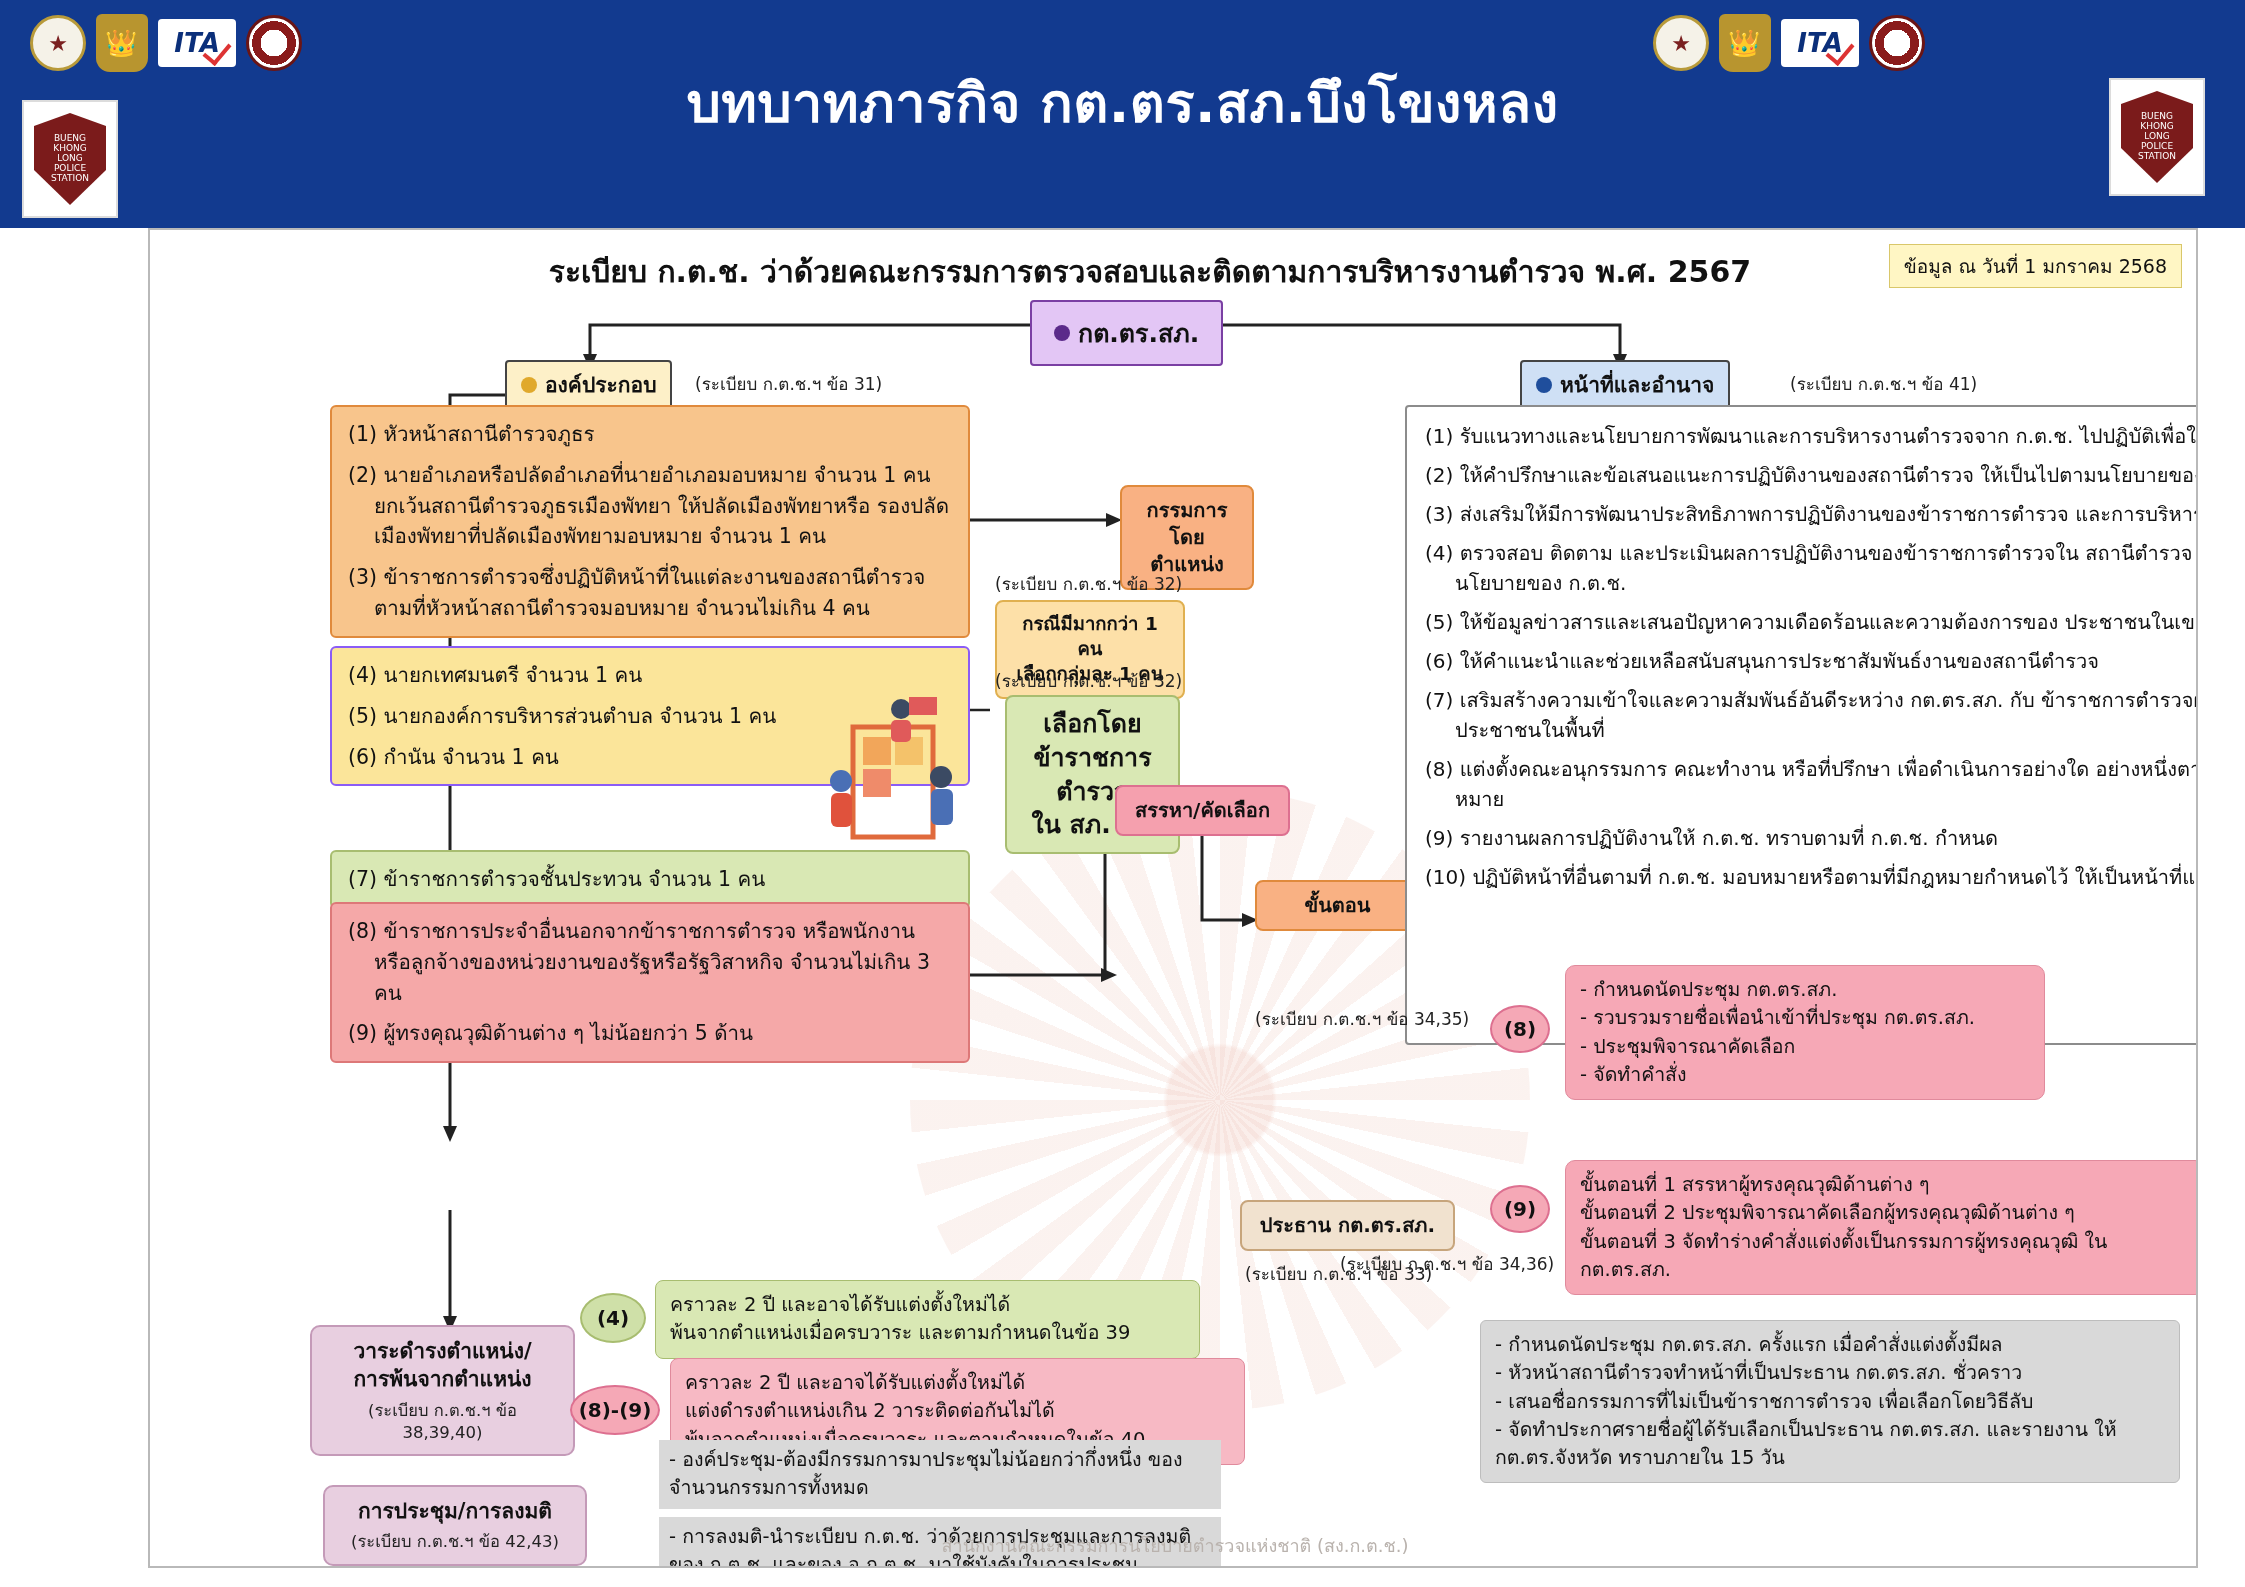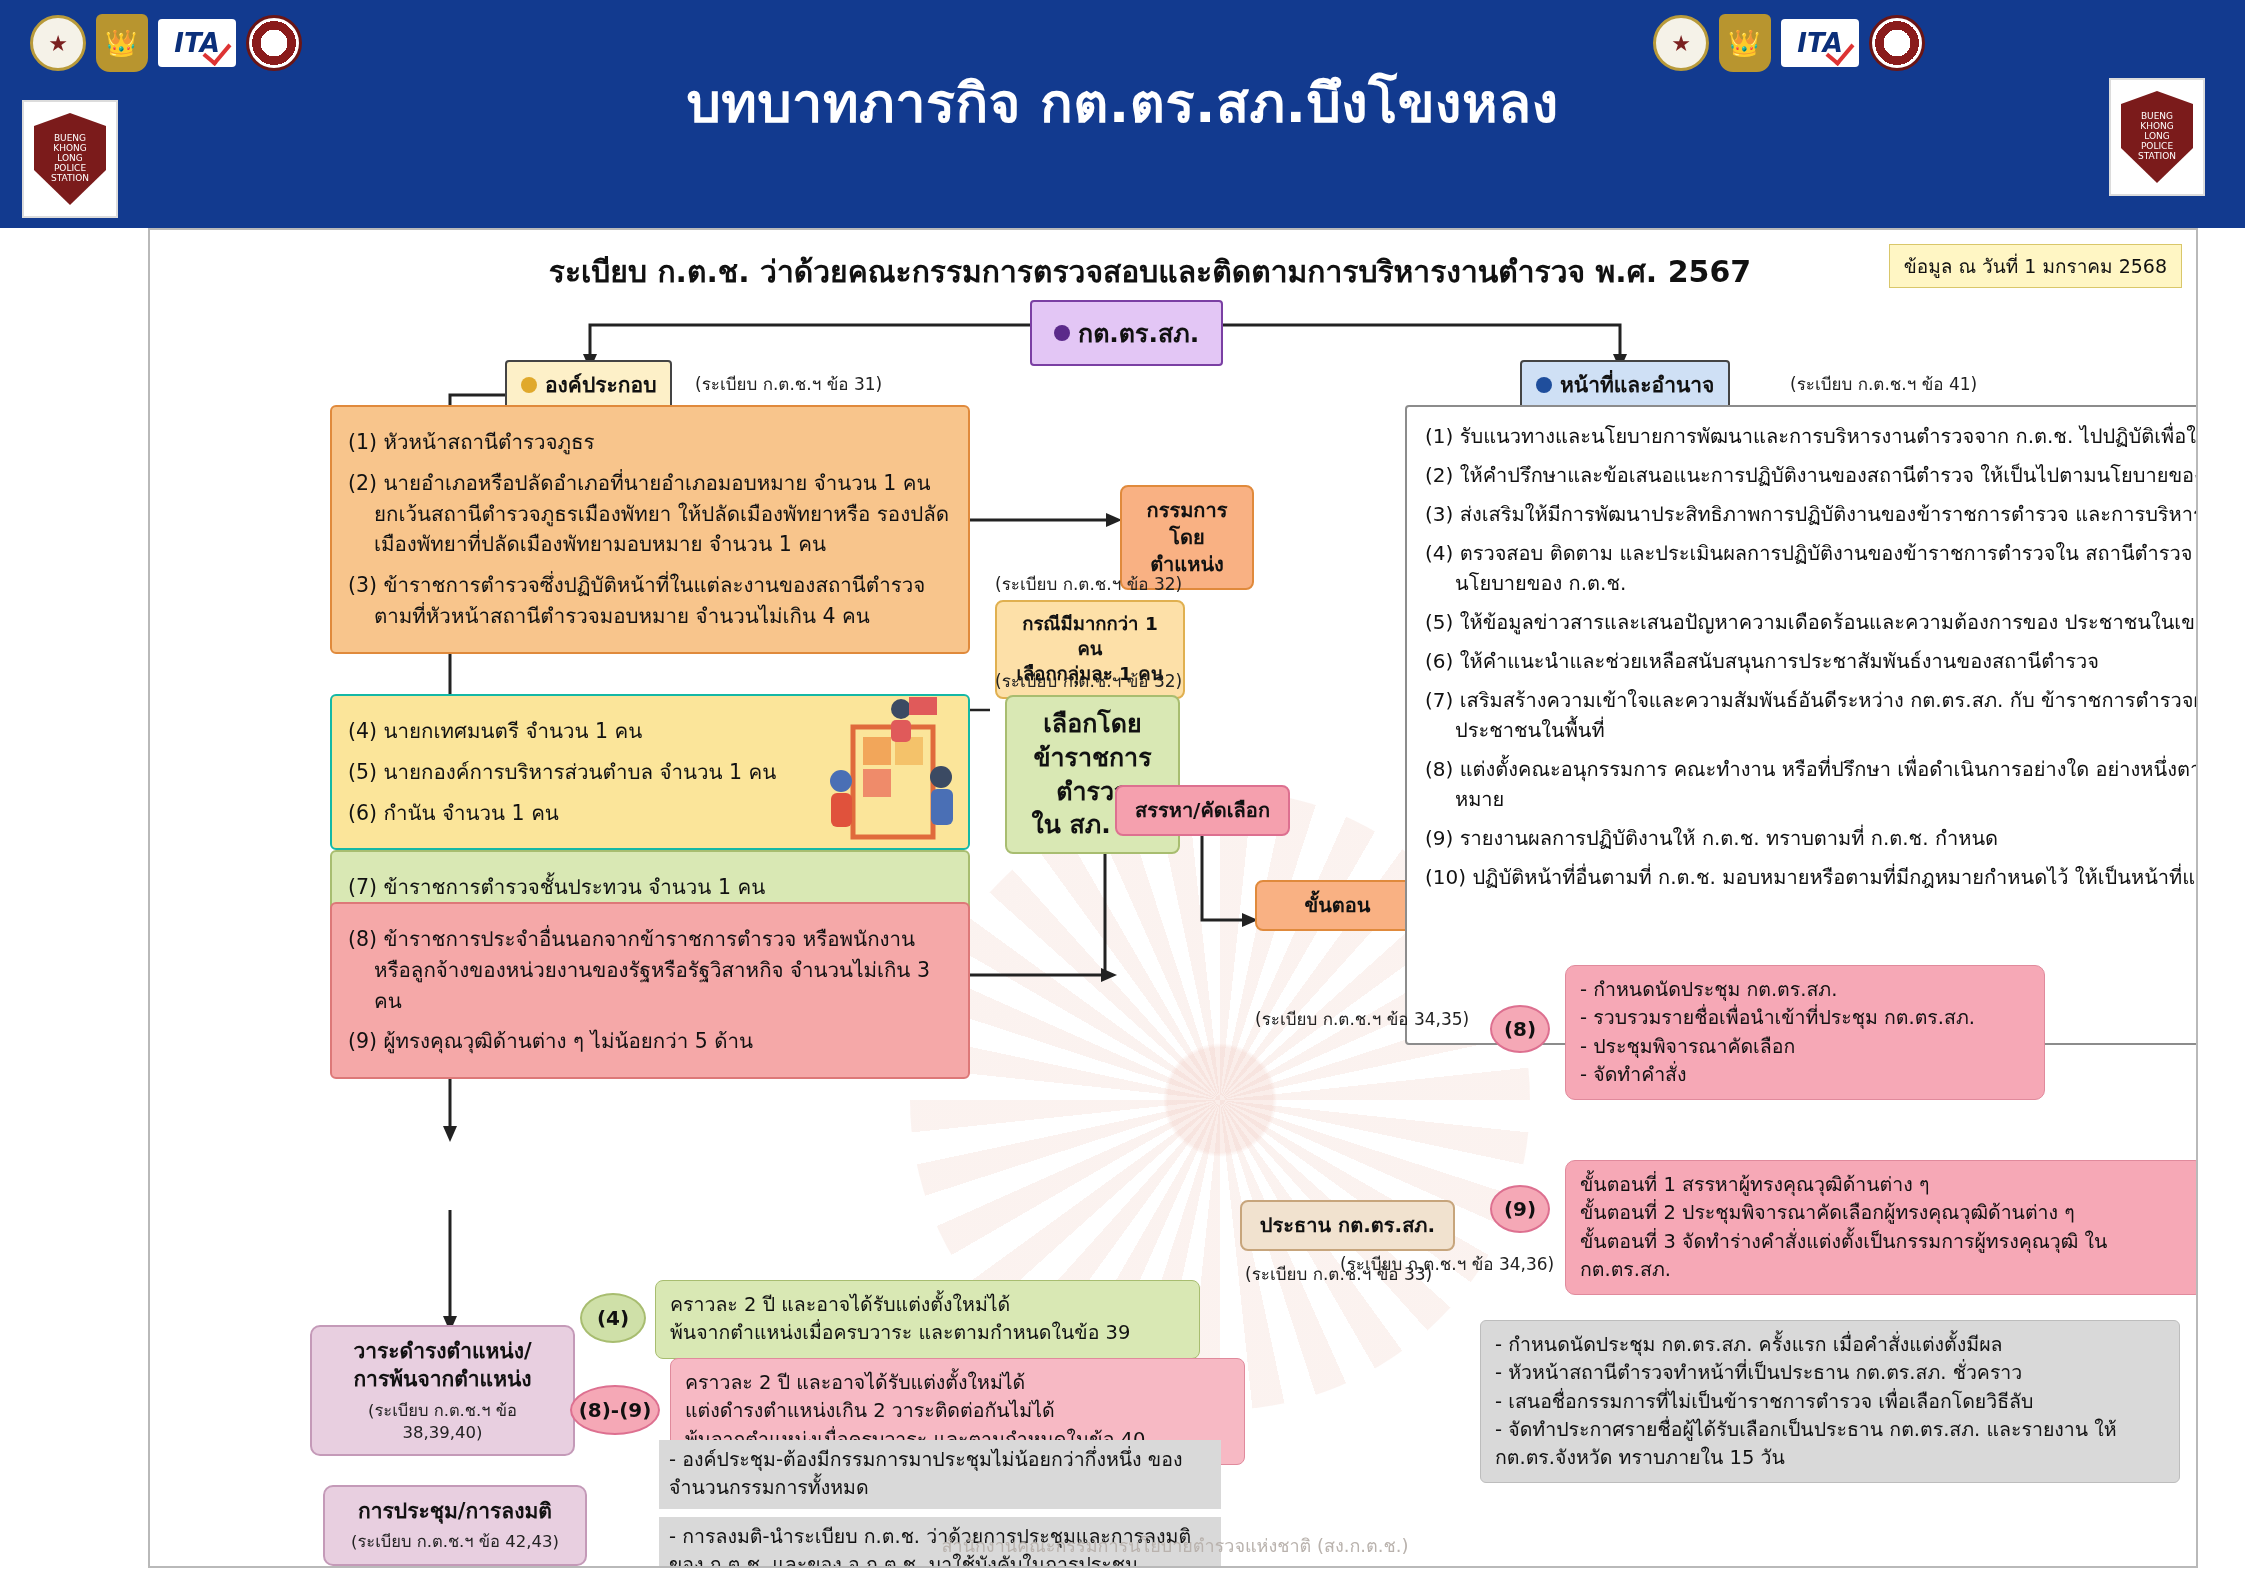--- a/index.html
+++ b/index.html
@@ -104,25 +104,25 @@
   .chip .dot { width:16px;height:16px;border-radius:50%; display:inline-block; }
   .chip-root {
     left:880px; top:70px; background:#e3c6f5; border:2px solid #7a3fa3;
     font-size:25px; padding:11px 22px;
   }
   .chip-comp { left:355px; top:130px; background:#fdf0c8; border:2px solid #444; }
   .chip-duty { left:1370px; top:130px; background:#cfe0f5; border:2px solid #444; }
   .ref-lbl { position:absolute; font-size:17px; color:#222; }
 
   
-  .lbox { position:absolute; border-radius:6px; padding:20px 16px; font-size:20.5px; line-height:1.5; color:#111; }
+  .lbox { position:absolute; border-radius:6px; padding:12px 16px; font-size:20.5px; line-height:1.5; color:#111; }
   .lbox p { margin:0 0 10px 0; text-indent:-26px; padding-left:26px; }
   .lbox p:last-child { margin-bottom:0; }
   .box-orange { left:180px; top:175px; width:640px; background:#f8c58c; border:2px solid #e08a3c; }
-  .box-yellow { left:180px; top:464px; width:640px; background:#fbe59a; border:2px solid #14b8a6; }
+  .box-yellow { left:180px; top:416px; width:640px; background:#fbe59a; border:2px solid #8b5cf6; }
   .box-green  { left:180px; top:620px; width:640px; background:#d9e8b4; border:2px solid #a8bd70; }
   .box-pink   { left:180px; top:672px; width:640px; background:#f5a8a8; border:2px solid #dd7878; }
 
   
   .pill {
     position:absolute; border-radius:8px; text-align:center;
     font-size:20px; font-weight:bold; color:#111; padding:10px 14px; line-height:1.35;
   }
   .pill-komkan { left:970px; top:255px; width:134px; background:#f9b183; border:2px solid #e08a3c; }
   .pill-case   { left:845px; top:370px; width:190px; background:#fde0a8; border:2px solid #e0b050; font-size:18.5px;}

